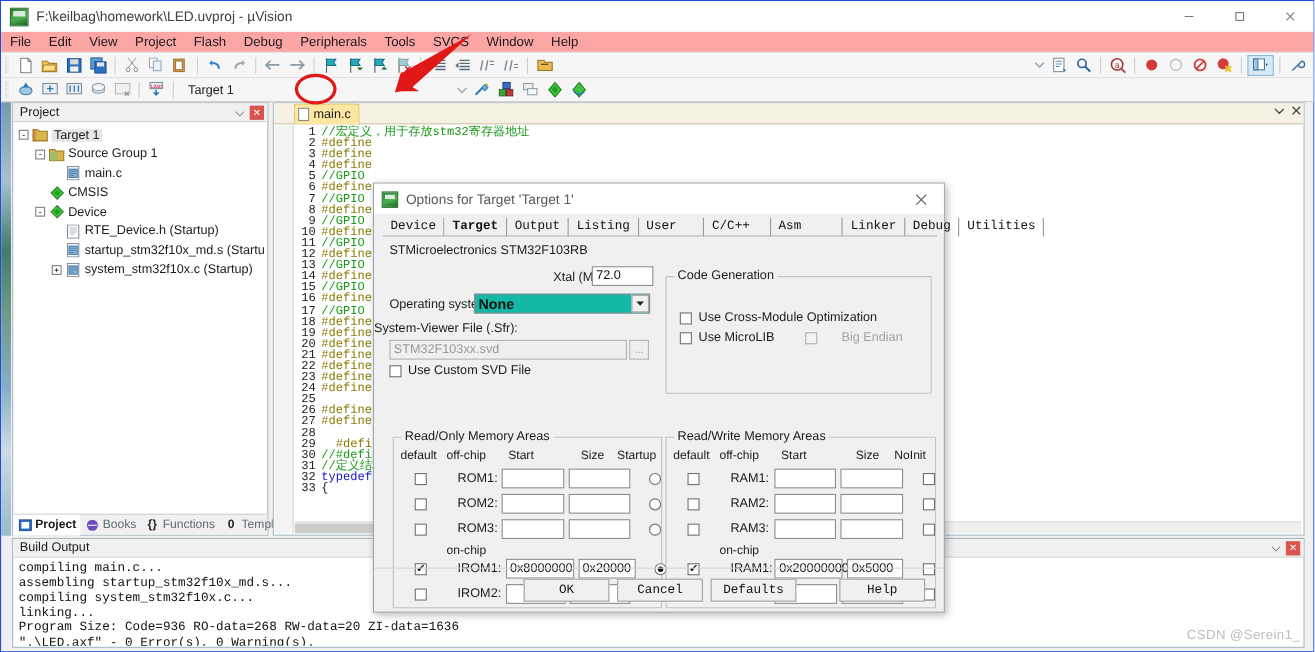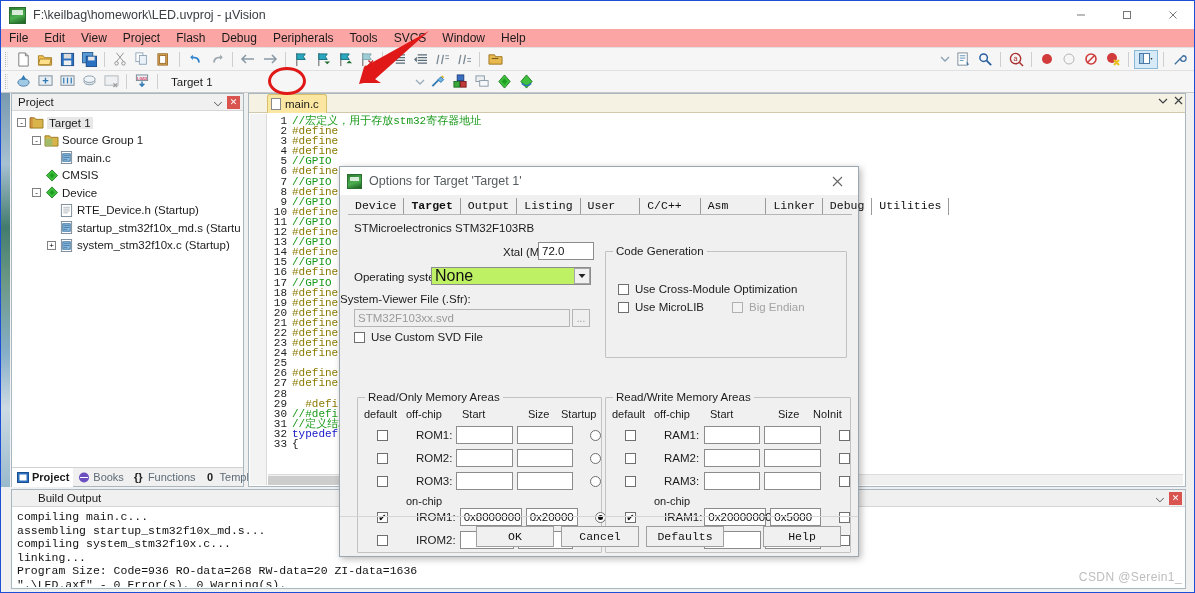--- a/index.html
+++ b/index.html
@@ -173,21 +173,21 @@
 
   
   .build-panel {
     position: absolute; left: 10px; bottom: 3px; right: 8px; height: 100px;
     background: #ffffff; border: 1px solid #a9b7c0;
   }
   .build-header {
     height: 17px; background: #f0f0f0; border-bottom: 1px solid #d6d6d6;
     display: flex; align-items: center; padding: 0 3px;
   }
-  .build-header .t { font-size: 11.5px; color: #1b1b1b; flex: 1; padding-left: 3px; margin-left: 20px;}
+  .build-header .t { font-size: 11.5px; color: #1b1b1b; flex: 1; padding-left: 3px;}
   .build-body {
     position: absolute; left: 1px; top: 18px; right: 1px; bottom: 1px;
     font-family: "Liberation Mono", monospace; font-size: 11.5px;
     color: #111; padding: 2px 4px; line-height: 13.6px; overflow: hidden;
   }
   .build-line { white-space: pre; }
 
   
   .dialog {
     position: absolute; left: 338px; top: 118px; width: 520px; height: 391px;
@@ -229,22 +229,22 @@
     position: absolute; left: 14px; top: 7px; font-size: 11.5px; color: #1b1b1b;
   }
   .lbl { font-size: 11.5px; color: #1b1b1b; }
   .ipt {
     background: #ffffff; border: 1px solid #8c8c8c; height: 18px;
     font-size: 11.5px; color: #111; padding: 0 3px; line-height: 17px;
     font-family: "Liberation Sans", sans-serif;
   }
   .ipt.dis { background: #efefef; color: #9a9a9a; border:1px solid #b4b4b4;}
   .combo {
-    background:#bef264; border:1px solid #8c8c8c; height: 18px; display:flex; align-items:center;
-    font-size: 16px; color:#111; padding-left: 3px;
+    background:#14b8a6; border:1px solid #8c8c8c; height: 18px; display:flex; align-items:center;
+    font-size: 13px; color:#111; padding-left: 3px; font-weight: bold;
   }
   .combo .btn {
     margin-left:auto; width: 16px; height:16px; background:#f0f0f0; border:1px solid #a6a6a6;
     display:flex;align-items:center;justify-content:center; font-size:7px; color:#222;
   }
   .small-btn {
     width: 18px; height: 18px; background: #efefef; border: 1px solid #b4b4b4;
     display:flex; align-items:center; justify-content:center; font-size:10px; color:#9a9a9a;
   }
   .cbx {
@@ -898,21 +898,21 @@
       <div class="group" style="left:265px;top:36px;width:242px;height:107px">
         <div class="gtitle">Code Generation</div>
         <div style="position:absolute;left:12px;top:31px;display:flex;align-items:center;gap:6px">
           <span class="cbx"></span>
           <span class="lbl">Use Cross-Module Optimization</span>
         </div>
         <div style="position:absolute;left:12px;top:49px;display:flex;align-items:center;gap:6px">
           <span class="cbx"></span>
           <span class="lbl">Use MicroLIB</span>
         </div>
-        <div style="position:absolute;left:126px;top:49px;display:flex;align-items:center;gap:6px">
+        <div style="position:absolute;left:126px;top:49px;display:flex;align-items:center;gap:22px">
           <span class="cbx dis"></span>
           <span class="lbl" style="color:#a3a3a3">Big Endian</span>
         </div>
       </div>
 
       <div class="group" style="left:17px;top:182px;width:245px;height:156px">
         <div class="gtitle">Read/Only Memory Areas</div>
         <div class="mem-col-hdr" style="left:6px;top:10px">default</div>
         <div class="mem-col-hdr" style="left:48px;top:10px">off-chip</div>
         <div class="mem-col-hdr" style="left:104px;top:10px">Start</div>

